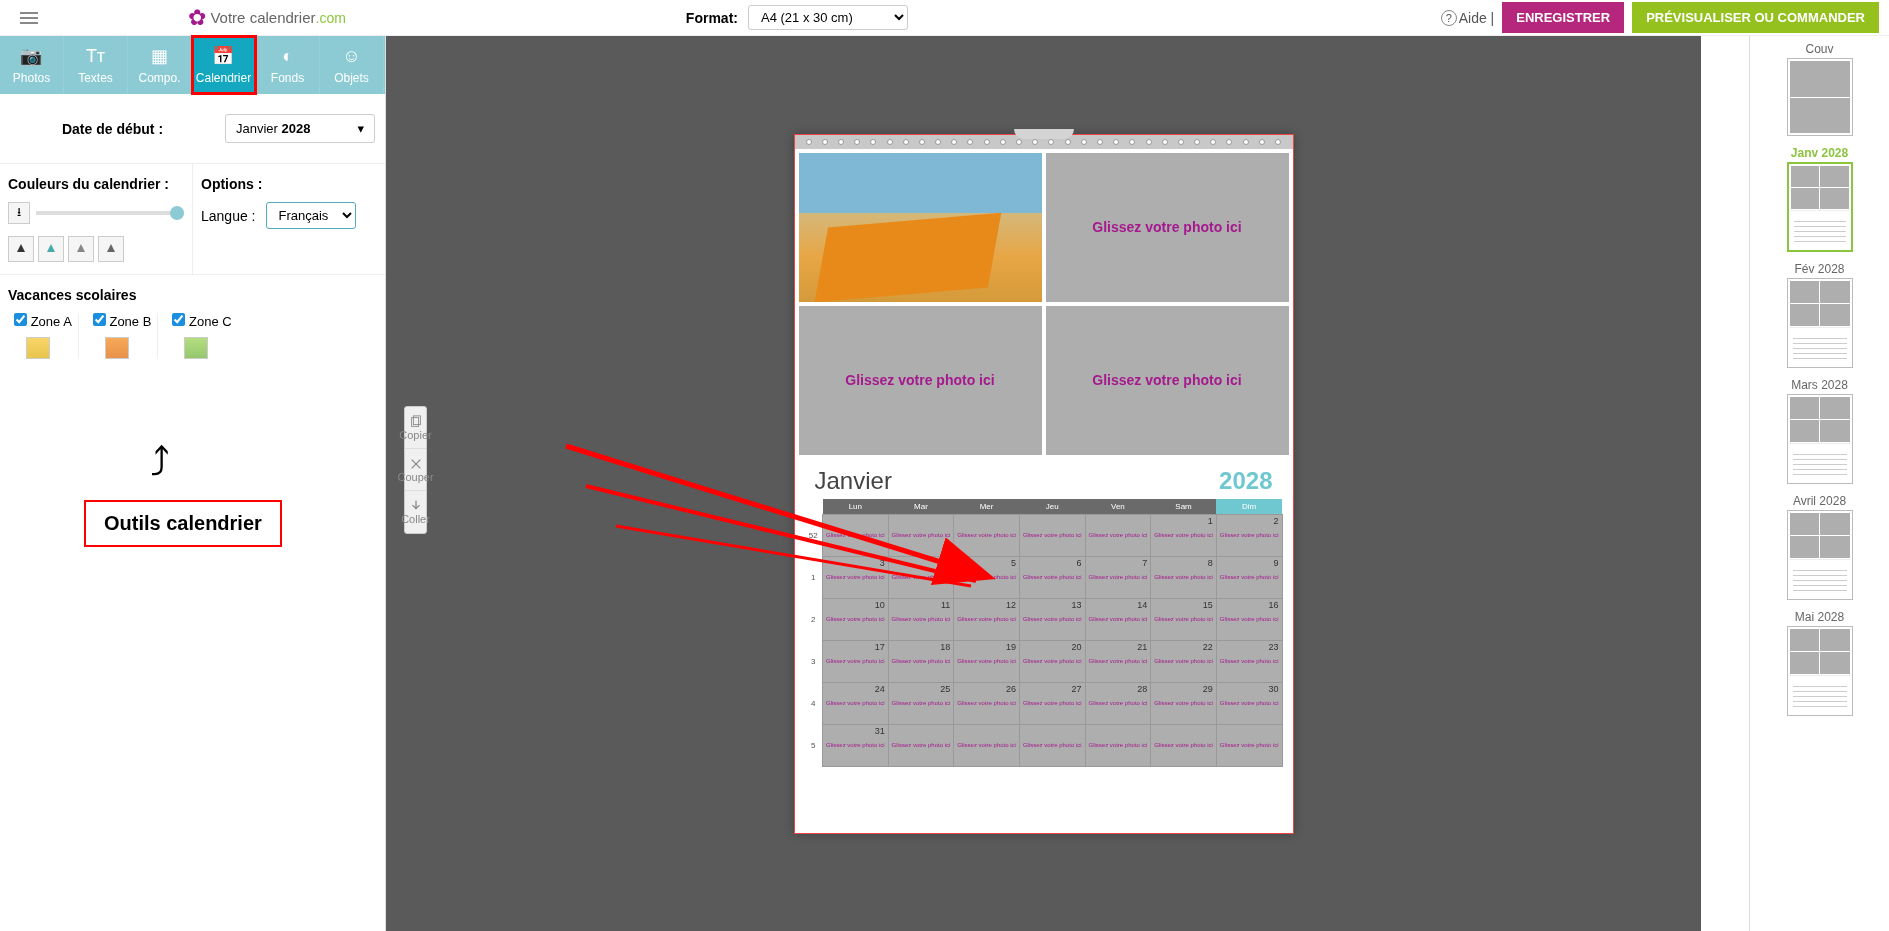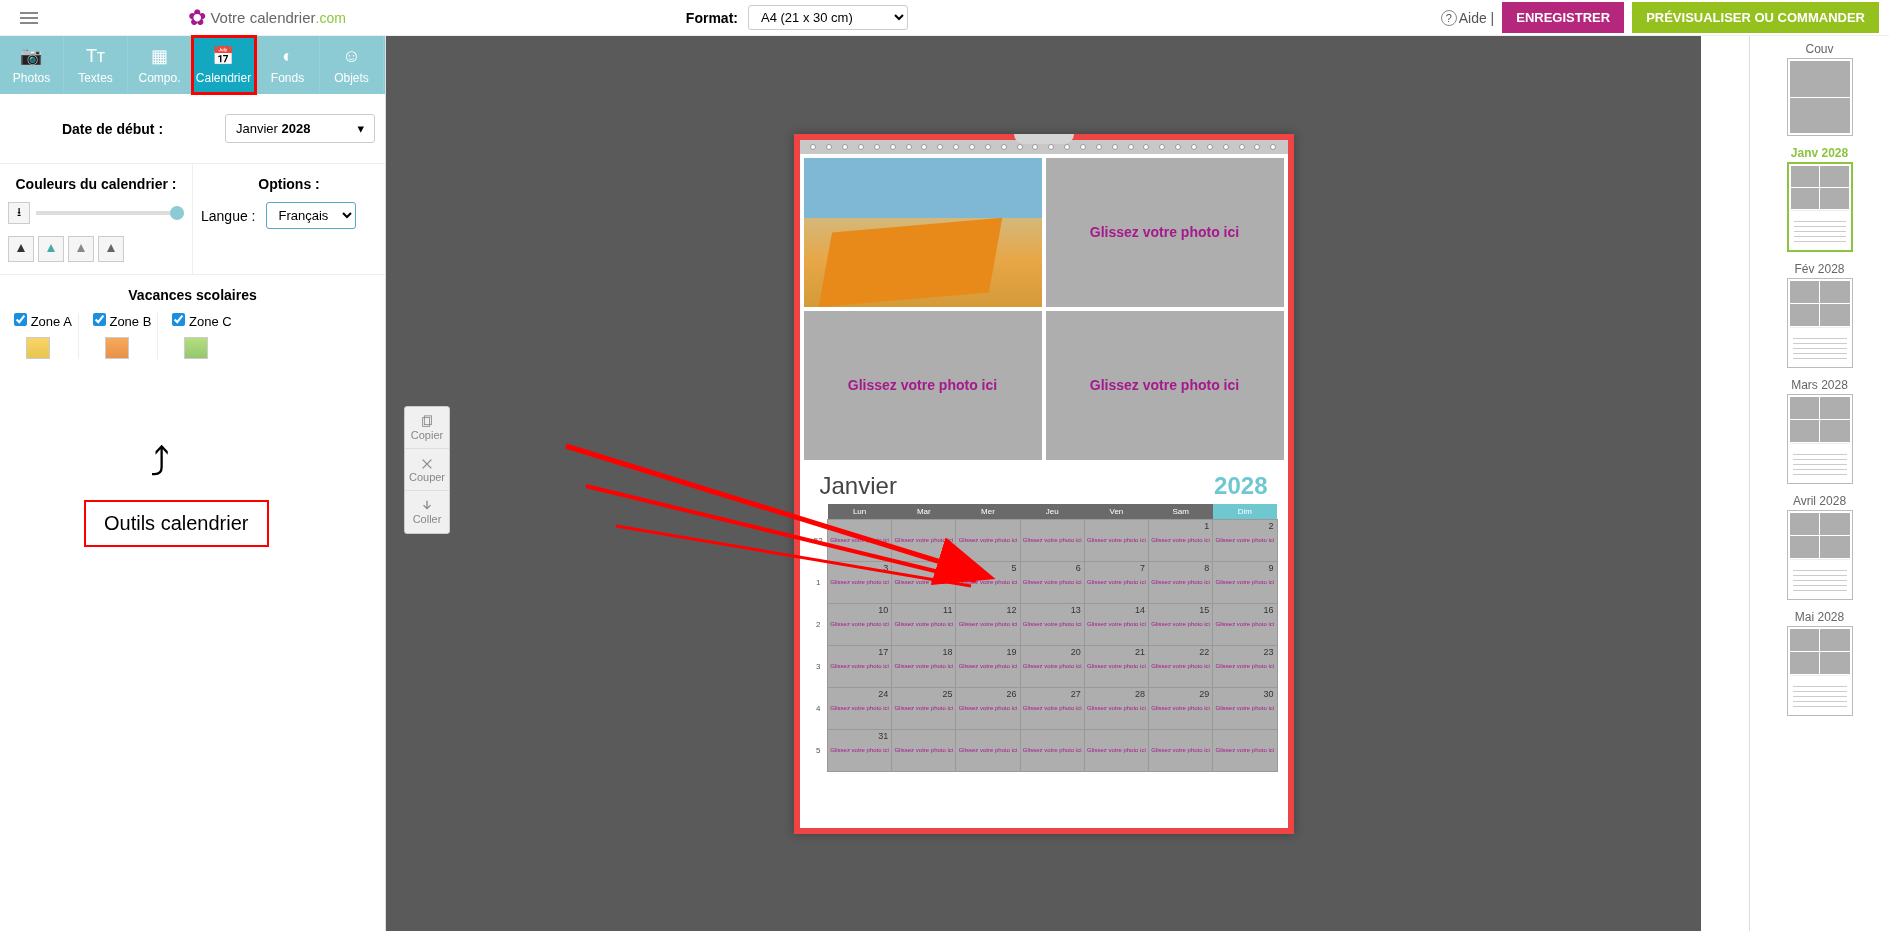--- a/index.html
+++ b/index.html
@@ -35,21 +35,21 @@
 
 .sidebar { width: 386px; background: #fff; display: flex; flex-direction: column; border-right: 1px solid #ddd; }
 .row-date { display: flex; align-items: center; gap: 10px; padding: 20px 10px; border-bottom: 1px solid #eee; }
 .row-date label { font-weight: bold; flex: 1; text-align: center; }
 .date-select { padding: 6px 10px; border: 1px solid #ccc; border-radius: 3px; width: 150px; background: #fff; font-size: 13px; }
 .date-year { font-weight: bold; }
 
 .row-split { display: flex; border-bottom: 1px solid #eee; }
 .col-left { flex: 1; padding: 12px 8px; border-right: 1px solid #eee; }
 .col-right { flex: 1; padding: 12px 8px; }
-.section-title { font-weight: bold; margin-bottom: 10px; text-align: center; }
+.section-title { font-weight: bold; margin-bottom: 10px; }
 .slider-row { display: flex; align-items: center; gap: 6px; margin-bottom: 12px; }
 .slider-icon { width: 22px; height: 22px; border: 1px solid #ccc; background: #f5f5f5; display: flex; align-items: center; justify-content: center; font-size: 12px; }
 .slider { flex: 1; appearance: none; height: 4px; background: #ddd; }
 .slider::-webkit-slider-thumb { appearance: none; width: 14px; height: 14px; background: #8ccbd4; border-radius: 50%; }
 .color-btns { display: flex; gap: 4px; }
 .color-btn { width: 26px; height: 26px; border: 1px solid #ccc; background: #f5f5f5; cursor: pointer; display: flex; align-items: center; justify-content: center; }
 .col-right .lang-row { display: flex; align-items: center; gap: 10px; margin-top: 10px; }
 .lang-select { padding: 4px 8px; border: 1px solid #5ab; border-radius: 3px; background: #fff; width: 90px; font-size: 13px; }
 
 .vacances { padding: 12px 8px; }
@@ -58,30 +58,30 @@
 .zone:last-child { border-right: none; }
 .zone input { accent-color: #1a8fe0; }
 .zone-icon { width: 24px; height: 22px; border: 1px solid #ccc; background: #fff; display: inline-block; margin-left: 12px; margin-top: 2px; }
 .zone-icon.a { background: linear-gradient(#f8d568,#e8c54d); }
 .zone-icon.b { background: linear-gradient(#f7a95a,#e8914a); }
 .zone-icon.c { background: linear-gradient(#b5de7f,#95c76f); }
 
 
 .annotation-arrow { position: absolute; left: 130px; top: 390px; width: 700px; height: 300px; pointer-events: none; z-index: 50; }
 .squiggle { position: absolute; left: 150px; top: 440px; font-size: 40px; color: #000; pointer-events: none; z-index: 51; }
-.outils-box { position: absolute; left: 84px; top: 500px; border: 2px solid red; padding: 10px 18px; font-size: 20px; font-weight: 400; background: #fff; }
+.outils-box { position: absolute; left: 84px; top: 500px; border: 2px solid red; padding: 10px 18px; font-size: 20px; font-weight: 700; background: #fff; }
 
 
 .canvas { flex: 1; background: #5a5a5a; display: flex; align-items: center; justify-content: center; position: relative; }
-.floating-tools { position: absolute; left: 18px; top: 370px; background: #f0f0f0; border: 1px solid #ccc; border-radius: 3px; width: 46px; }
+.floating-tools { position: absolute; left: 18px; top: 370px; background: #f0f0f0; border: 1px solid #ccc; border-radius: 3px; width: 23px; }
 .ft-btn { height: 42px; display: flex; flex-direction: column; align-items: center; justify-content: center; border-bottom: 1px solid #ddd; font-size: 11px; color: #888; cursor: pointer; }
 .ft-btn:last-child { border-bottom: none; }
 .ft-btn svg { width: 14px; height: 14px; fill: #888; }
 
-.cal-page { width: 500px; height: 700px; background: #fff; border: 6px solid #ef4444; box-shadow: 0 0 10px rgba(0,0,0,0.3); position: relative; }
+.cal-page { width: 500px; height: 700px; background: #fff; border: 1px solid #ef4444; box-shadow: 0 0 10px rgba(0,0,0,0.3); position: relative; }
 .binding { height: 14px; background: #c8c8c8; display: flex; justify-content: space-around; align-items: center; padding: 0 6px; position: relative; }
 .binding::before { content: ""; position: absolute; top: -6px; left: 50%; transform: translateX(-50%); width: 60px; height: 10px; background: #d4d4d4; border-radius: 0 0 30px 30px; }
 .ring { width: 6px; height: 6px; border: 1px solid #999; border-radius: 50%; background: #fff; }
 .photo-grid { display: grid; grid-template-columns: 1fr 1fr; gap: 4px; padding: 4px; height: 310px; }
 .photo-slot { background: #aeaeae; display: flex; align-items: center; justify-content: center; color: #a6188d; font-weight: bold; font-size: 14px; }
 .photo-slot.img { background: linear-gradient(#7fb8d4 40%, #d4b87a 40%, #e8a645 70%, #d49a3a); position: relative; overflow: hidden; }
 .photo-slot.img::after { content: ""; position: absolute; left: 10%; bottom: 5%; width: 70%; height: 50%; background: #e88a1a; transform: skewX(-15deg) rotate(-5deg); }
 .cal-body { padding: 4px 10px; }
 .cal-header { display: flex; justify-content: space-between; align-items: center; padding: 4px 10px; }
 .cal-month { font-size: 24px; color: #444; }

